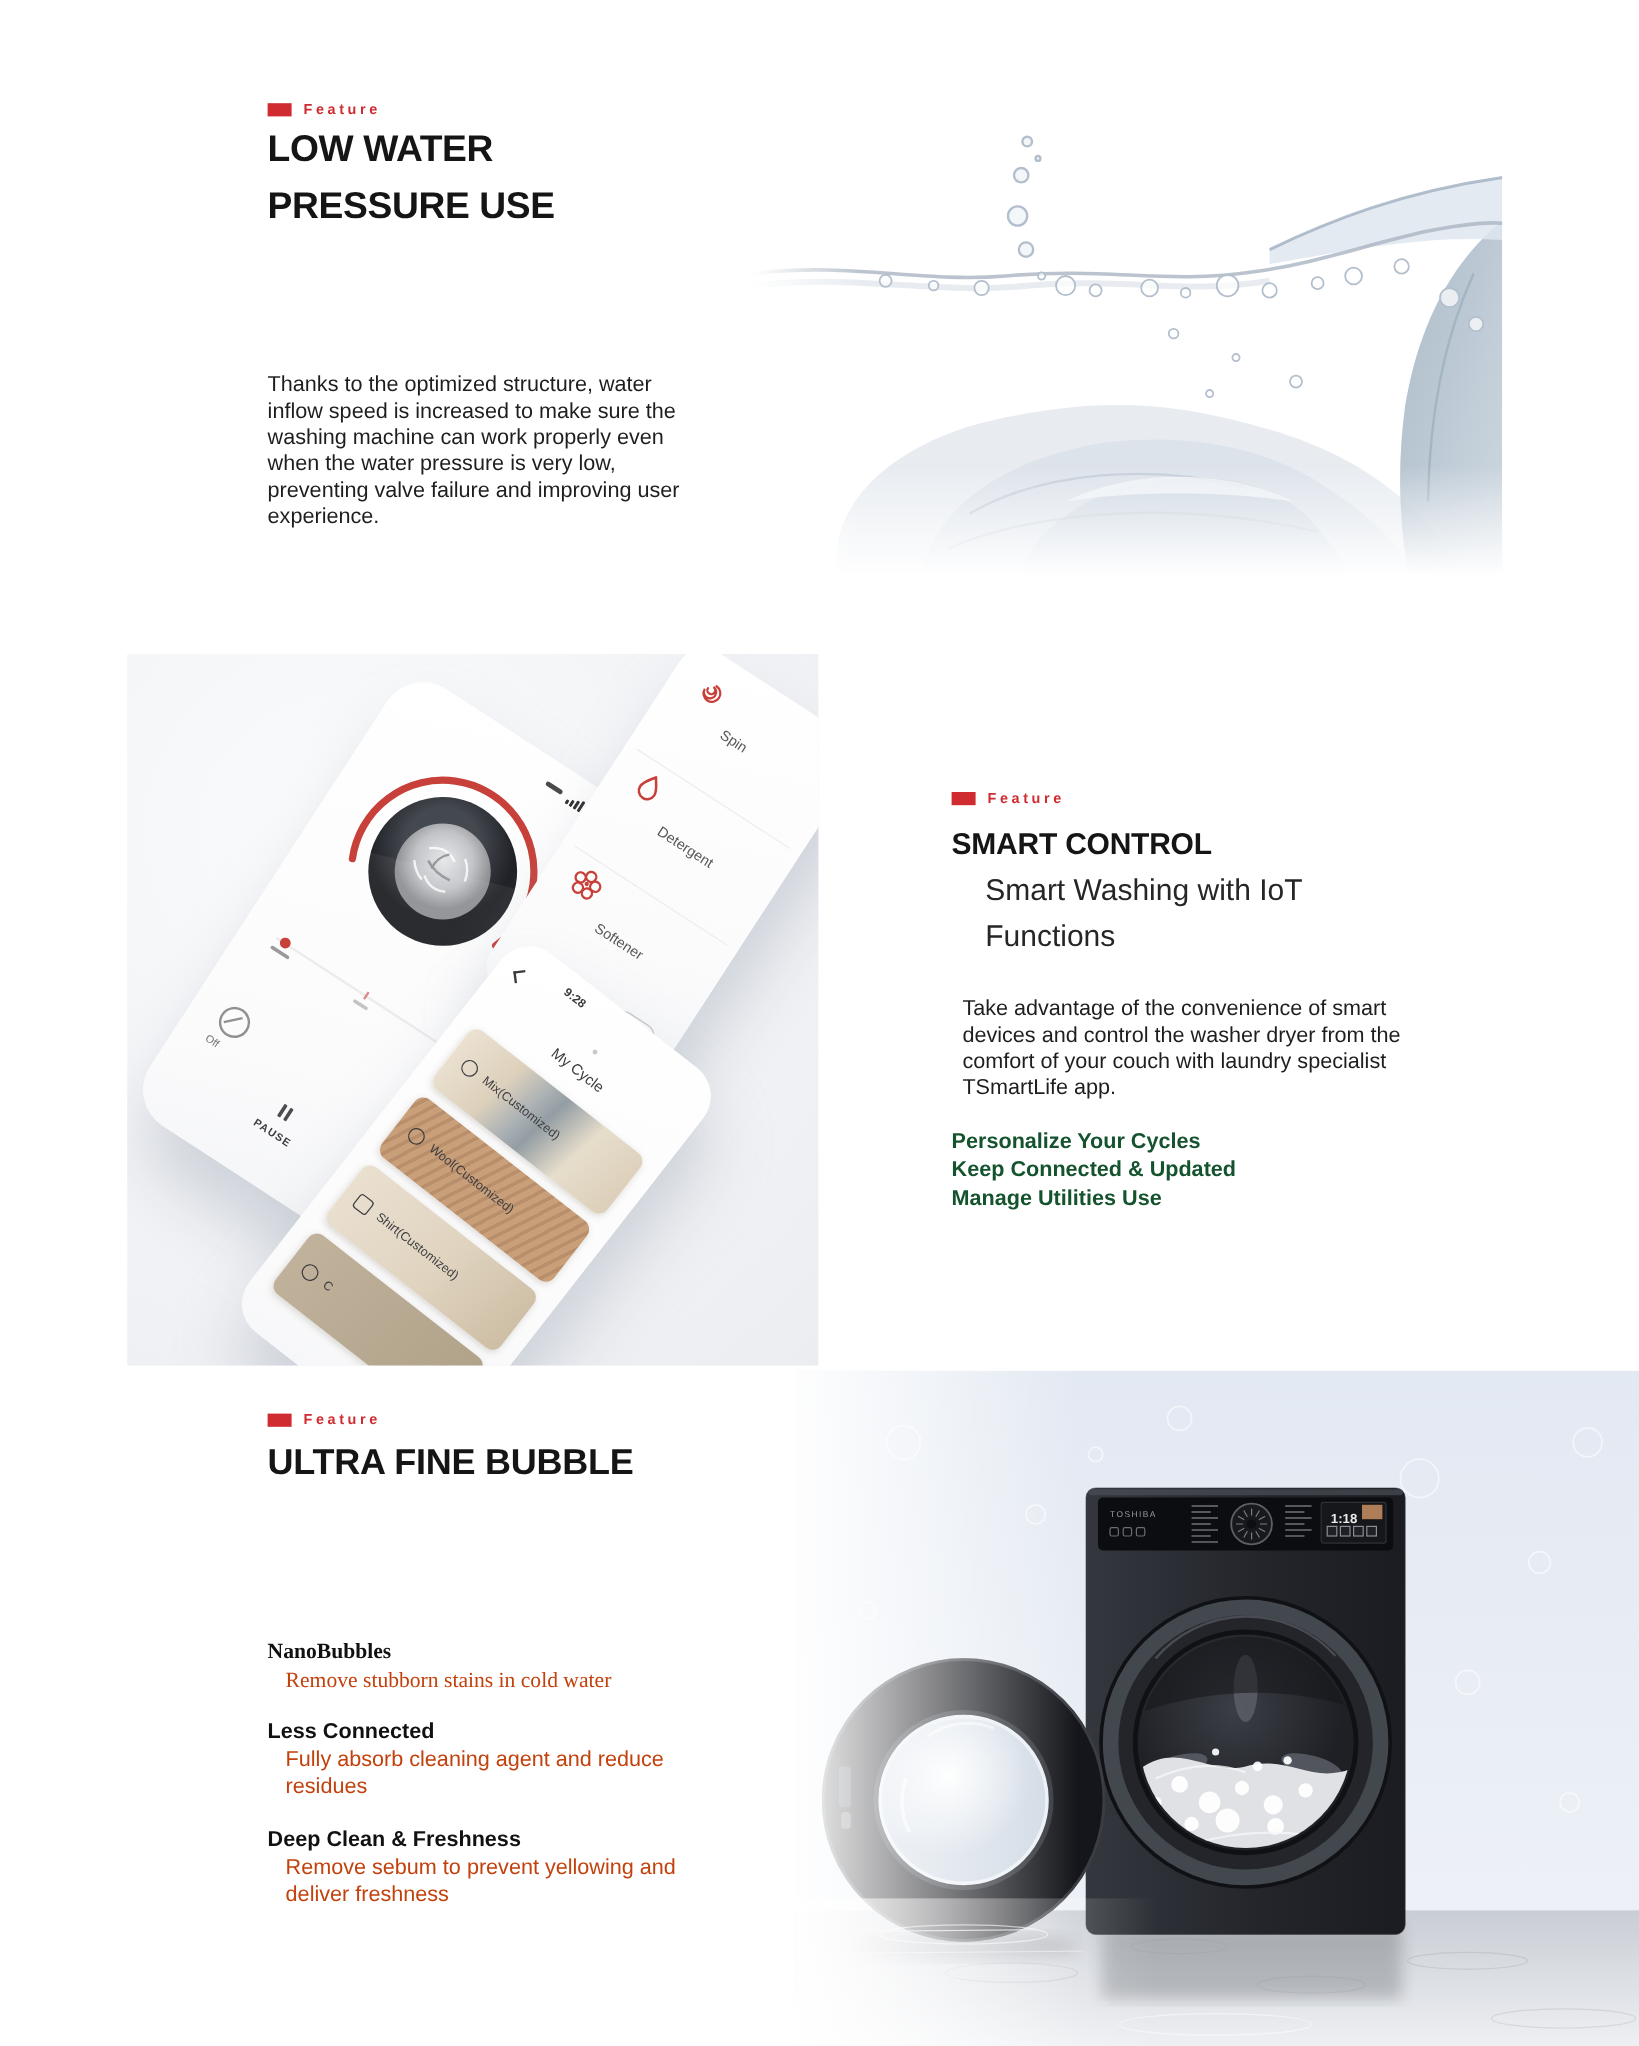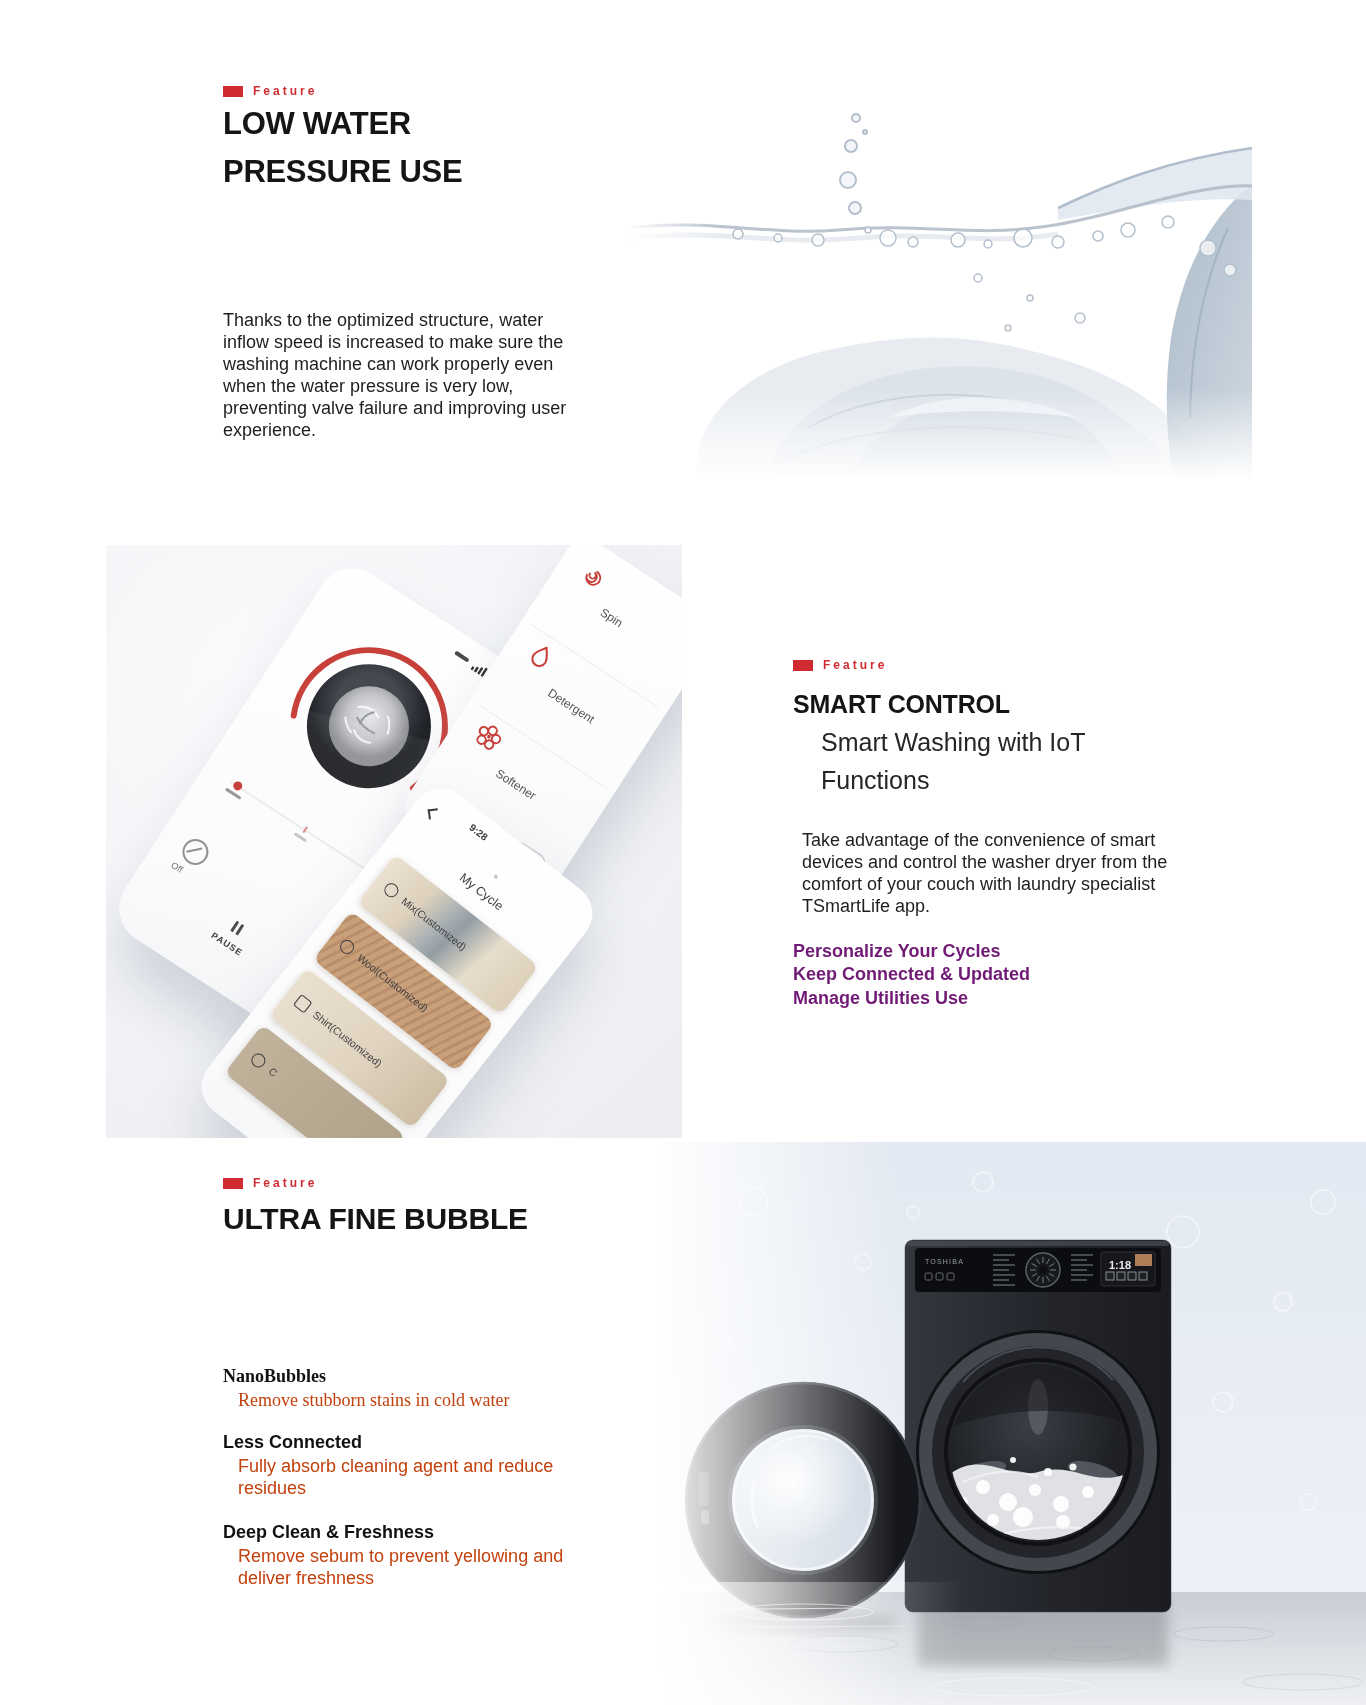--- a/index.html
+++ b/index.html
@@ -9,21 +9,21 @@
 
   
   .tag{display:flex;align-items:center;gap:10px;}
   .tag-box{width:20px;height:11px;background:#cf2b30;}
   .tag-label{font-size:12px;font-weight:700;letter-spacing:3px;color:#cf2b30;}
   .h-big{font-size:31px;font-weight:700;line-height:1.55;color:#151515;letter-spacing:-.3px;}
   .h-mid{font-size:25px;font-weight:700;line-height:1.5;color:#151515;letter-spacing:-.2px;}
   .h-ultra{font-size:30px;font-weight:700;line-height:1.4;color:#151515;letter-spacing:-.2px;}
   .sub{font-size:25px;font-weight:400;line-height:1.5;color:#262626;}
   .body-text{font-size:18px;line-height:1.22;color:#1e1e1e;}
-  .hl{font-size:18px;font-weight:700;line-height:1.3;color:#701a75;}
+  .hl{font-size:18px;font-weight:700;line-height:1.3;color:#14532d;}
   .fg-title{font-size:18px;font-weight:700;color:#111;margin-bottom:3px;}
   .fg-text{font-size:18px;line-height:1.22;color:#c2410c;margin-left:15px;}
 
   
   .img-frame{position:absolute;overflow:hidden;}
   .phones-bg{background:radial-gradient(circle at 30% 25%,#fafbfc 0%,#f2f3f6 60%,#ecedf1 100%);}
 
   
   .phone{position:absolute;background:linear-gradient(160deg,#ffffff 0%,#fbfbfc 70%,#f4f5f7 100%);
          box-shadow:22px 32px 55px rgba(160,168,182,.45);}

